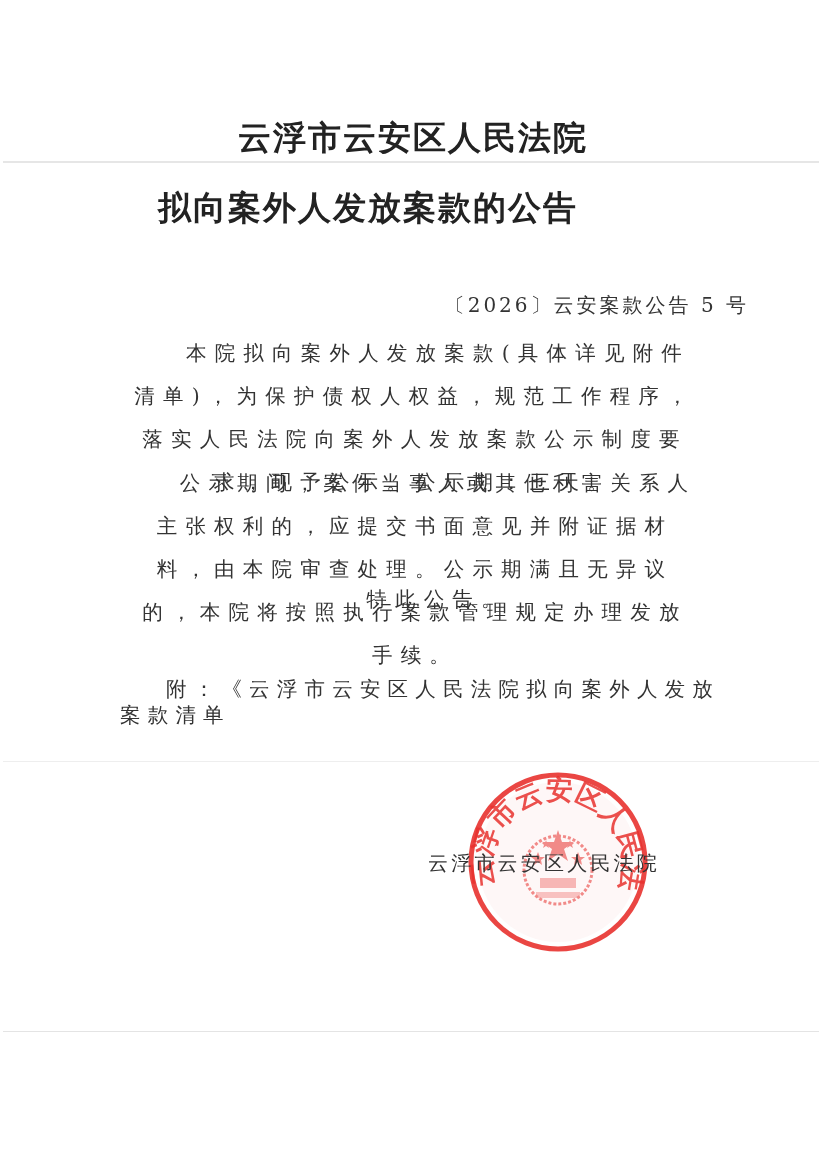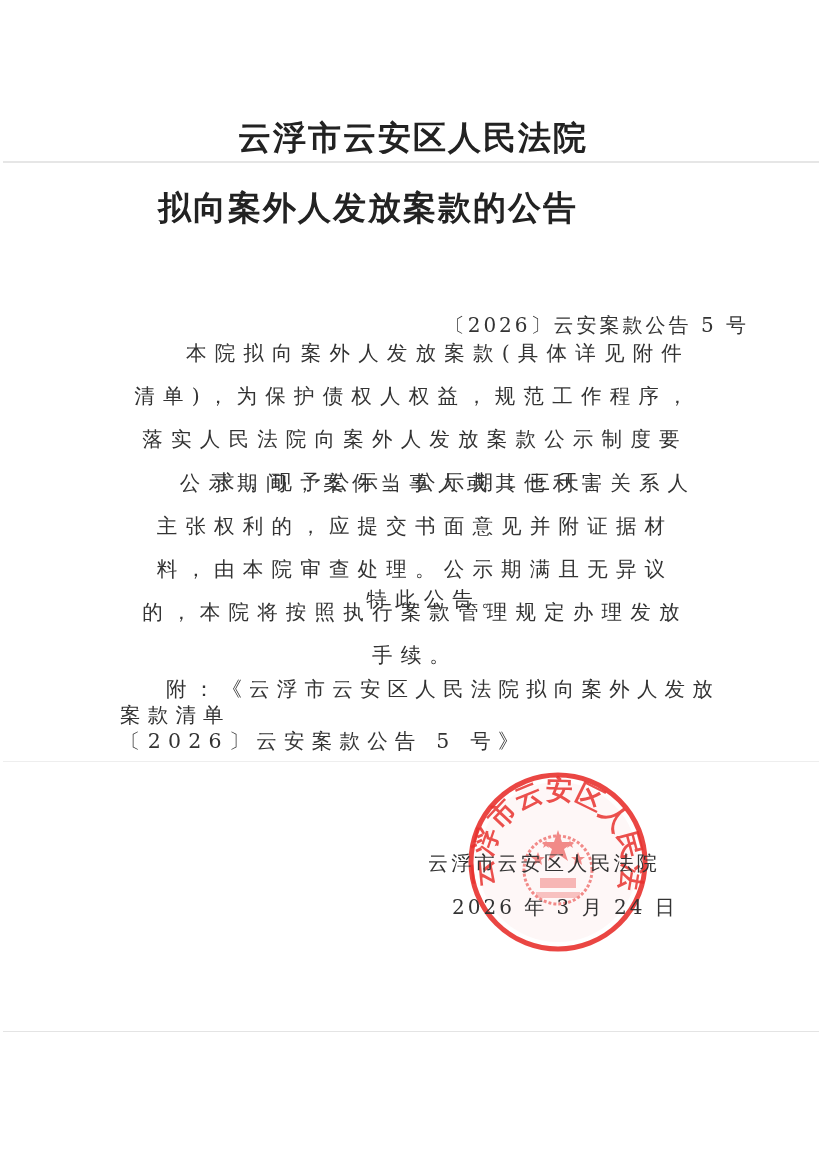--- a/index.html
+++ b/index.html
@@ -8,21 +8,21 @@
   .page { position: absolute; left: 0; top: 0; width: 826px; height: 1168px; padding-left: 45px; }
 
   .title-1 { position: absolute; left: 0; width: 826px; top: 116px; text-align: center;
              font-size: 33px; font-weight: bold; letter-spacing: 2px; color: #222; }
   .title-2 { position: absolute; left: 0; width: 736px; top: 186px; text-align: center;
              font-size: 33px; font-weight: bold; letter-spacing: 2px; color: #222; }
   .hr { position: absolute; left: 3px; width: 816px; height: 2px; background: #e6e6e6; }
   .hr.thin { height: 1px; background: #eeeeee; }
 
   .docno { position: absolute; right: 122px; top: 292px; font-size: 20px; letter-spacing: 3px;
-           color: #333; white-space: nowrap; margin-top: 20px; }
+           color: #333; white-space: nowrap; }
 
   .body-text { position: absolute; left: 120px; width: 590px; font-size: 20.5px;
                letter-spacing: 8.2px; line-height: 43px; color: #333; }
   .body-text p { margin: 12px; text-indent: 46px; text-align: center; }
   .p1 { top: 320px; }
   .p2 { top: 450px; }
   .p3 { top: 566px; }
   .attach { position: absolute; left: 120px; width: 600px; top: 676px; font-size: 20.5px;
             letter-spacing: 7.2px; line-height: 26px; color: #333; }
   .attach p { margin: 0; }
@@ -50,21 +50,20 @@
   </div>
   <div class="body-text p2">
     <p>公示期间，案件当事人或其他利害关系人主张权利的，应提交书面意见并附证据材料，由本院审查处理。公示期满且无异议的，本院将按照执行案款管理规定办理发放手续。</p>
   </div>
   <div class="body-text p3">
     <p>特此公告。</p>
   </div>
 
   <div class="attach">
     <p class="l1">附：《云浮市云安区人民法院拟向案外人发放案款清单</p>
-    <p>〔2026〕云安案款公告 5 号》</p>
   </div>
 
   <div class="hr thin" style="top:761px;"></div>
 
   <svg class="seal" viewBox="0 0 184 184">
     <defs>
       <path id="sealArc" d="M 30 120 A 66 66 0 1 1 150 125"></path>
     </defs>
     <circle cx="92" cy="92" r="87" fill="none" stroke="#e8322f" stroke-width="5" opacity="0.9"></circle>
     <circle cx="92" cy="92" r="80" fill="rgba(232,50,47,0.04)" stroke="none"></circle>
@@ -78,16 +77,15 @@
       <polygon points="72,82 74,87 79,87 75,90 76,95 72,92 68,95 69,90 65,87 70,87"></polygon>
       <polygon points="112,82 114,87 119,87 115,90 116,95 112,92 108,95 109,90 105,87 110,87"></polygon>
       <polygon points="80,70 81,73 84,73 82,75 83,78 80,76 77,78 78,75 76,73 79,73"></polygon>
       <polygon points="104,70 105,73 108,73 106,75 107,78 104,76 101,78 102,75 100,73 103,73"></polygon>
       <rect x="74" y="108" width="36" height="10" opacity="0.6"></rect>
       <rect x="70" y="122" width="44" height="6" opacity="0.5"></rect>
     </g>
   </svg>
 
   <div class="sign">云浮市云安区人民法院</div>
-  <div class="date">2026 年 3 月 24 日</div>
 
   <div class="hr thin" style="top:1031px; background:#e4e4e4;"></div>
 </div>
 
 </body></html>

